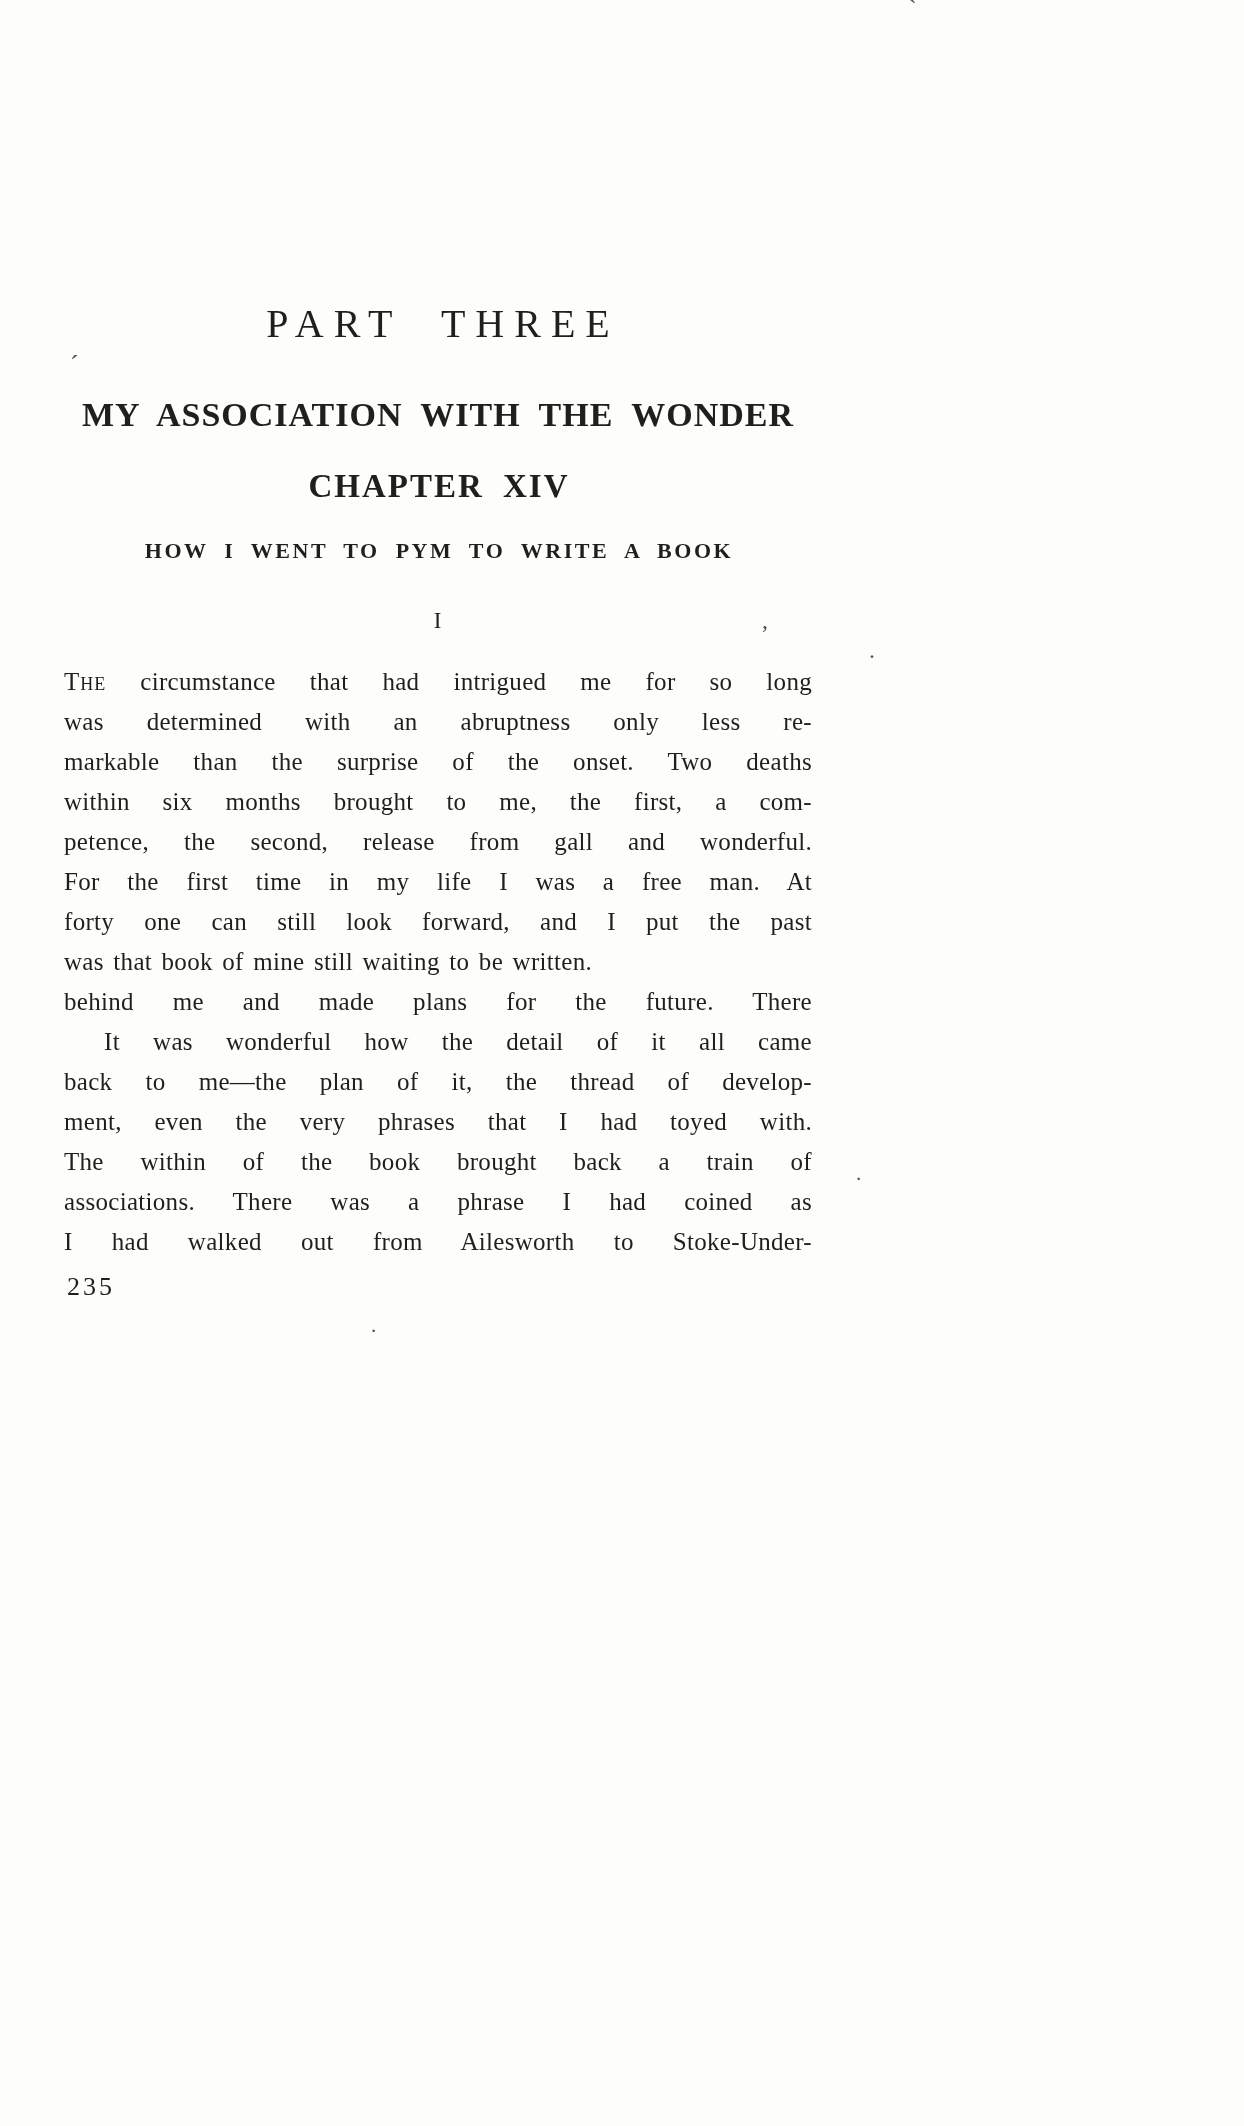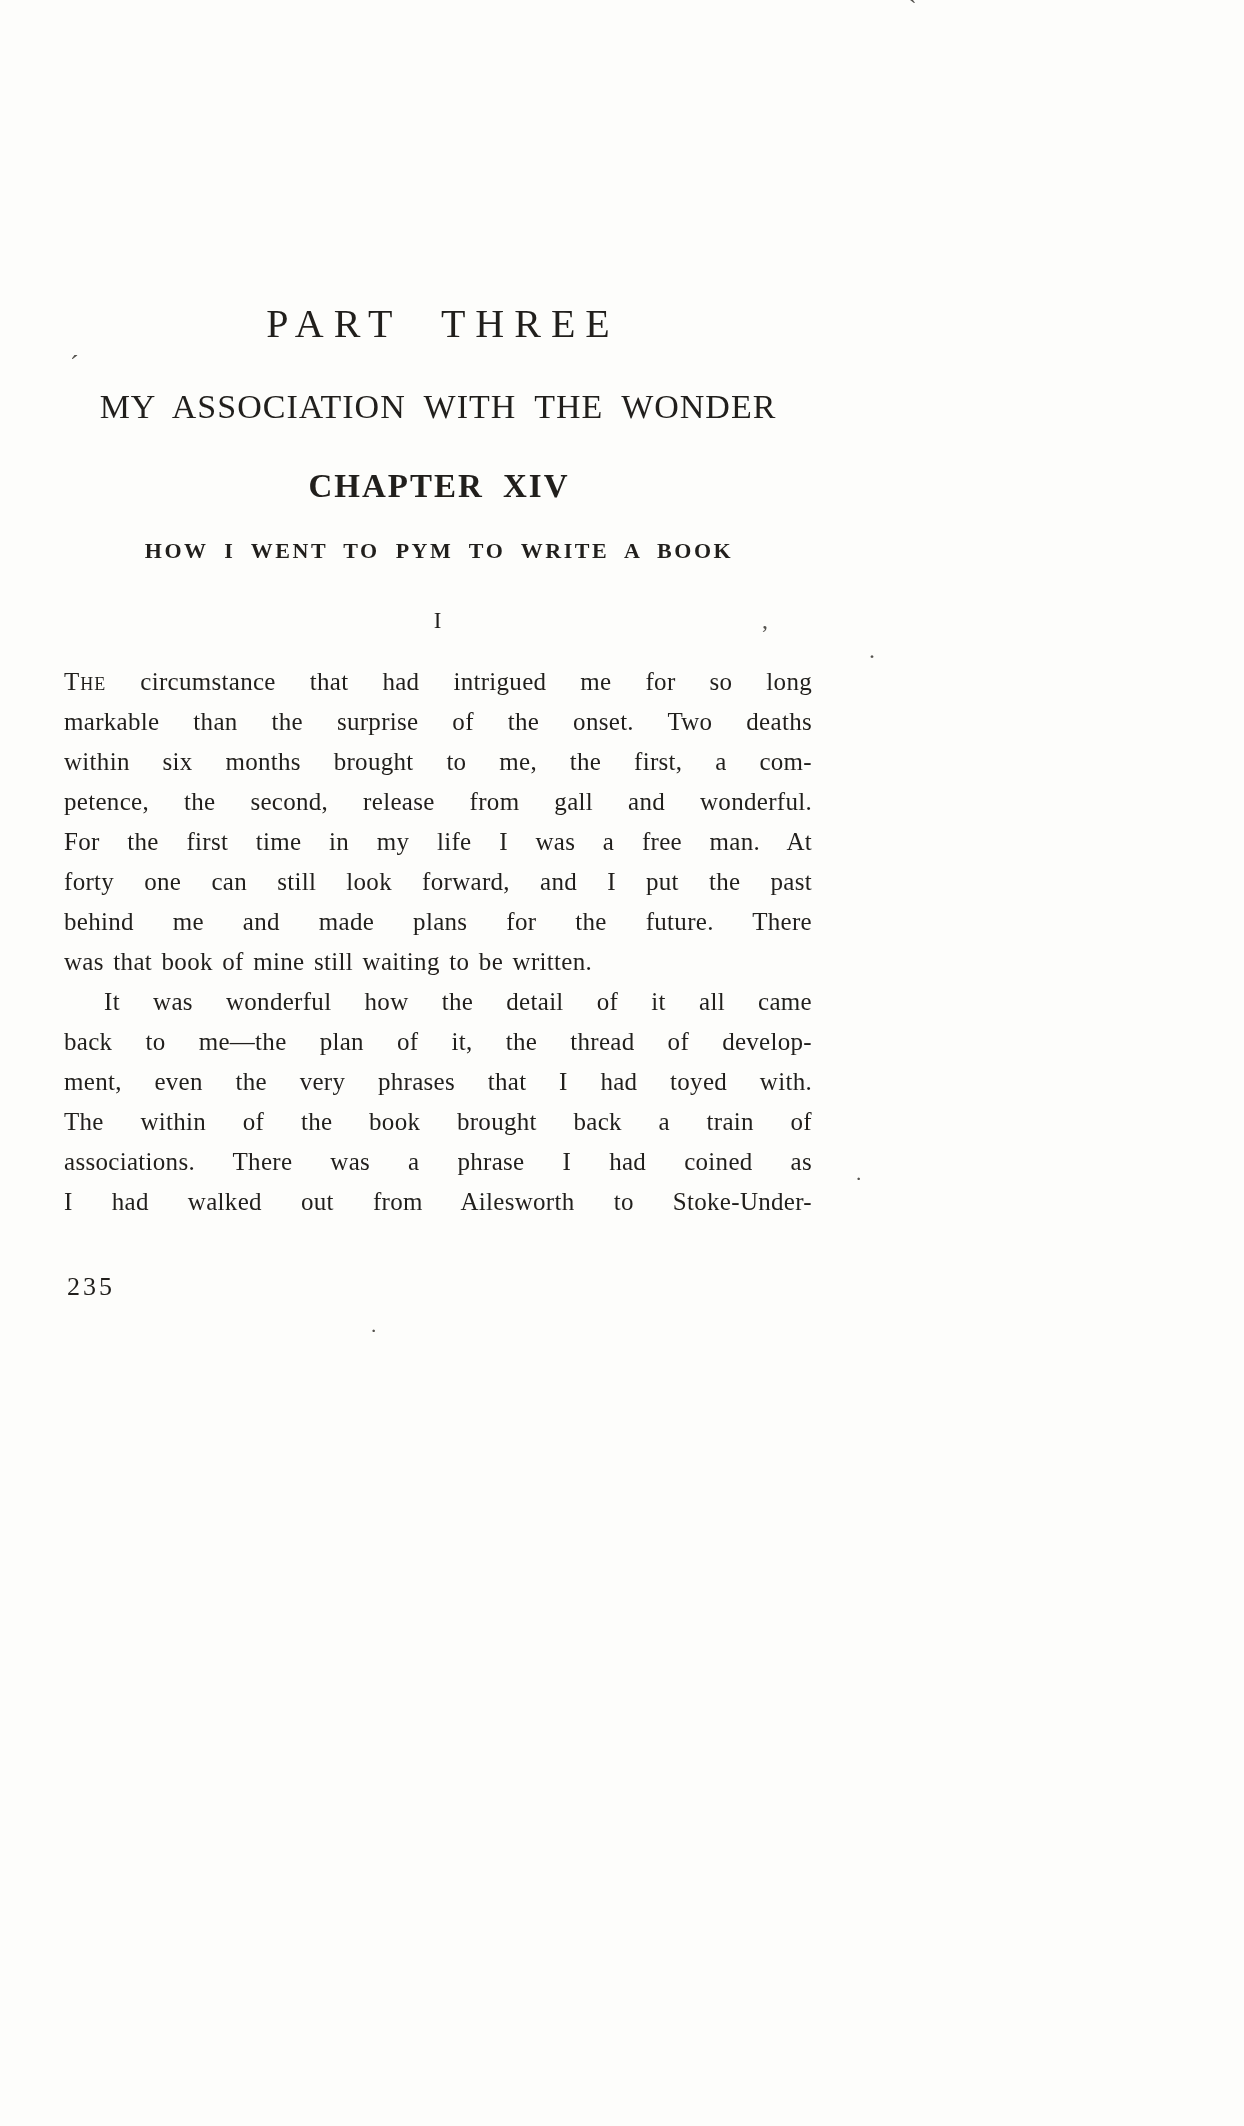--- a/index.html
+++ b/index.html
@@ -21,24 +21,24 @@
     top: 300px;
     text-align: center;
     font-size: 40px;
     font-weight: 400;
     letter-spacing: 10px;
     word-spacing: 20px;
     padding-left: 10px;
     white-space: nowrap;
   }
   .association-title {
-    top: 388px;
+    top: 396px;
     text-align: center;
     font-size: 34px;
-    font-weight: 400;
+    font-weight: 700;
     letter-spacing: 1px;
     word-spacing: 9px;
     white-space: nowrap;
   }
   .chapter-title {
     top: 468px;
     text-align: center;
     font-size: 33px;
     font-weight: 700;
     letter-spacing: 2px;
@@ -112,27 +112,28 @@
 
   <h3 class="col chapter-title">CHAPTER XIV</h3>
 
   <h4 class="col chapter-subtitle">HOW I WENT TO PYM TO WRITE A BOOK</h4>
 
   <div class="col section-number">I</div>
 
   <div class="col body-text">
 
     <div class="line"><span class="lead-sc">The</span><span> circumstance that had intrigued me for so long</span></div>
+    <div class="line">was determined with an abruptness only less re-</div>
     <div class="line">markable than the surprise of the onset. Two deaths</div>
     <div class="line">within six months brought to me, the first, a com-</div>
     <div class="line">petence, the second, release from gall and wonderful.</div>
     <div class="line">For the first time in my life I was a free man. At</div>
     <div class="line">forty one can still look forward, and I put the past</div>
+    <div class="line endpara">was that book of mine still waiting to be written.</div>
     <div class="line">behind me and made plans for the future. There</div>
-    <div class="line endpara">was that book of mine still waiting to be written.</div>
 
     <div class="line indent">It was wonderful how the detail of it all came</div>
     <div class="line">back to me—the plan of it, the thread of develop-</div>
     <div class="line">ment, even the very phrases that I had toyed with.</div>
     <div class="line">The within of the book brought back a train of</div>
     <div class="line">associations. There was a phrase I had coined as</div>
     <div class="line">I had walked out from Ailesworth to Stoke-Under-</div>
 
   </div>
 

